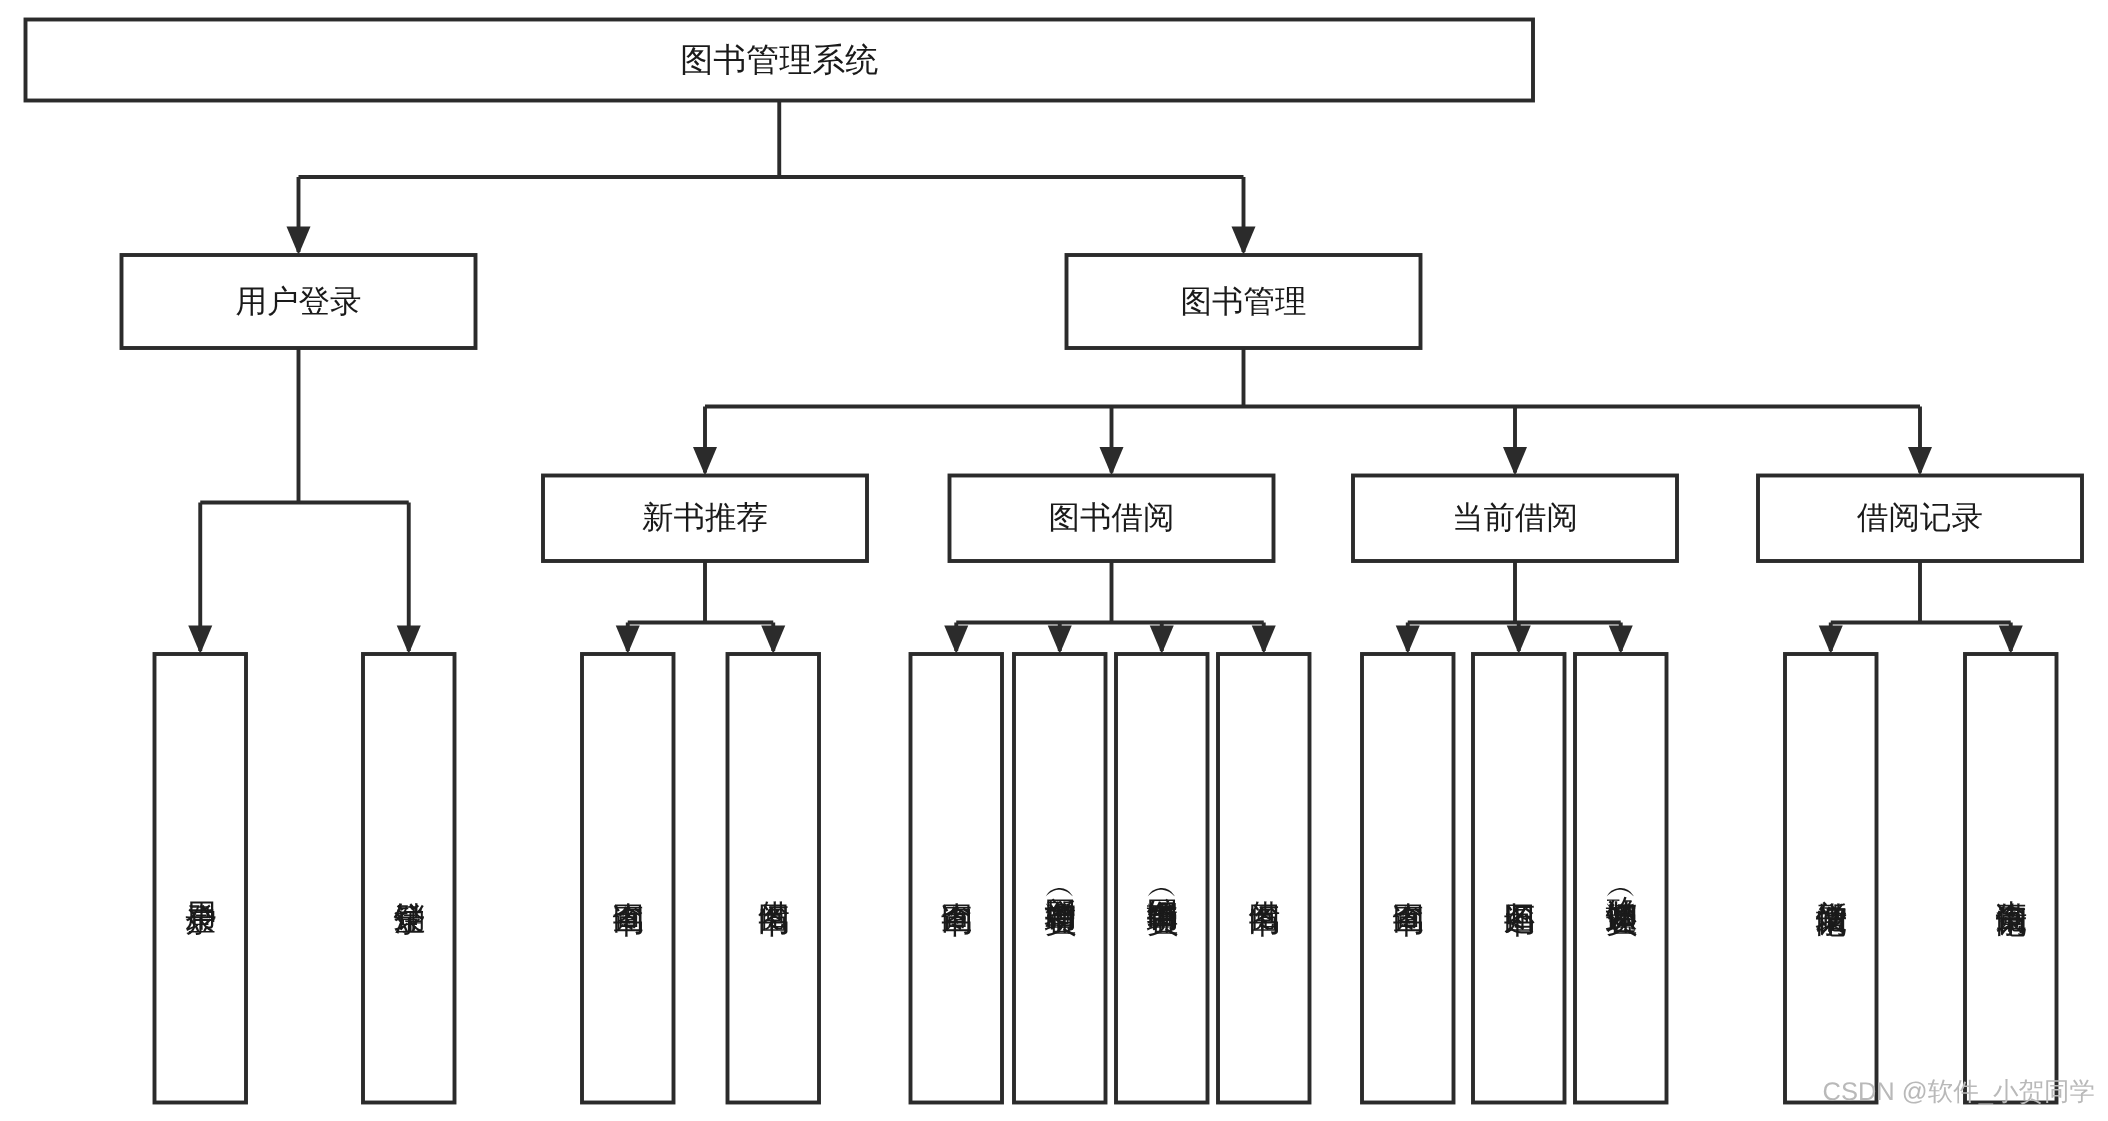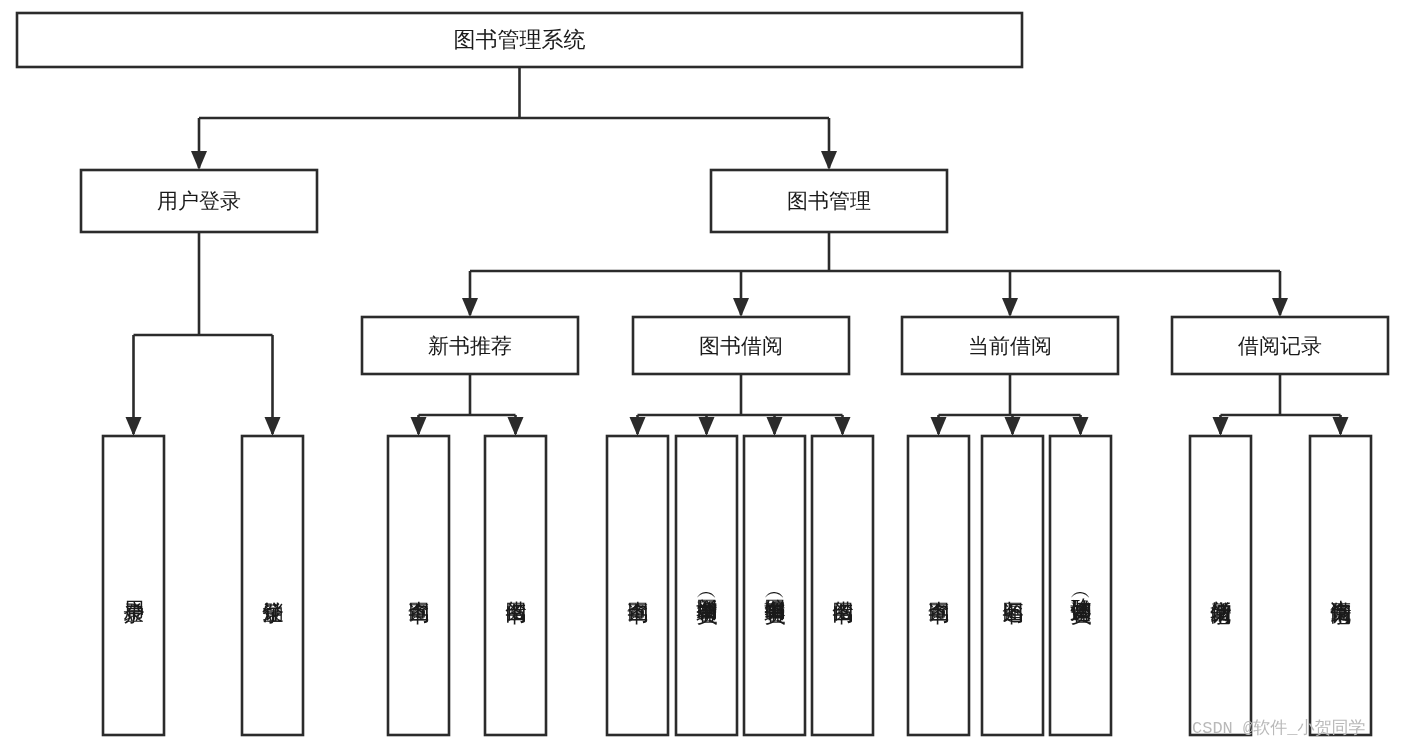--- a/index.html
+++ b/index.html
@@ -59,24 +59,25 @@
     writing-mode: vertical-rl;
     text-orientation: upright;
     letter-spacing: 1px;
     line-height: 1;
     white-space: nowrap;
     text-align: center;
     pointer-events: none;
   }
   .watermark {
     position: absolute;
-    font-family: Liberation Mono, monospace;
+    font-family: Liberation Sans, sans-serif;
     font-size: 17px;
     color: #b9b9b9;
     white-space: nowrap;
+    padding-left: 23px;
   }
 </style>
 </head>
 <body>
 
 <div id="diagram-root">
 
   <svg class="tree-canvas" viewBox="0 0 1405 747" xmlns="http://www.w3.org/2000/svg">
     <g id="connectors-layer">
         <path d="M519.5,67 L519.5,118" class="connector"></path>

